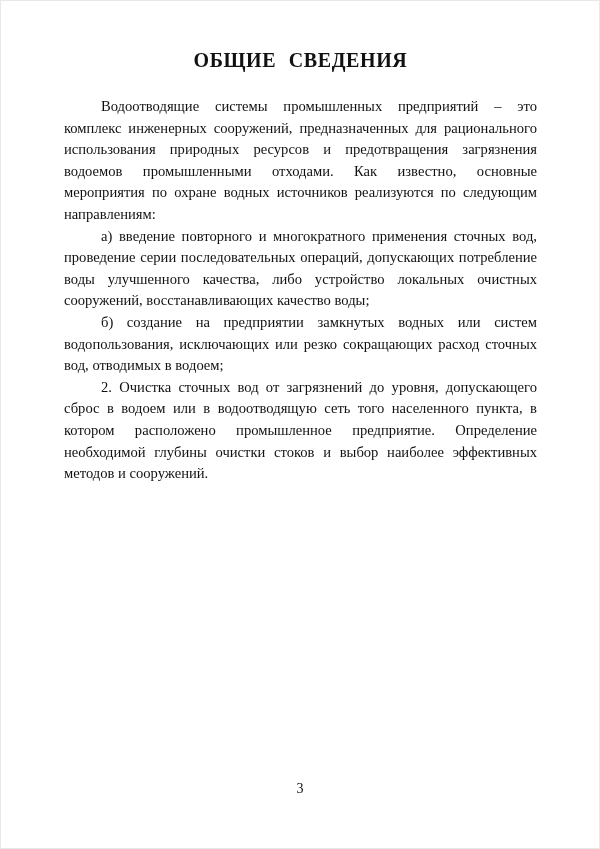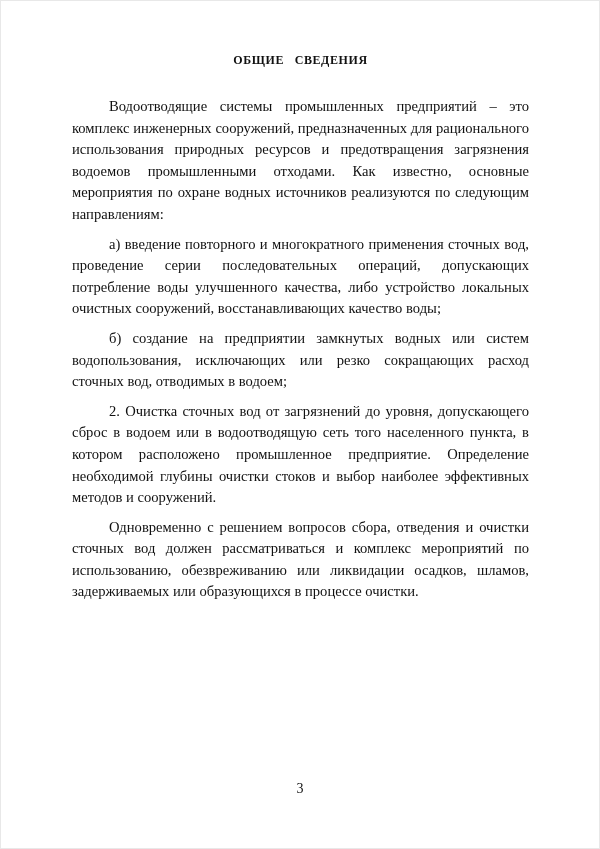--- a/index.html
+++ b/index.html
@@ -17,29 +17,29 @@
     box-shadow: inset 0 0 0 1px #e8e8e8;
     overflow: hidden;
     font-family: "Liberation Serif", serif;
     color: #111111;
   }
   .content {
     padding: 50px 63px 0 64px;
   }
   .doc-title {
     text-align: center;
-    font-size: 12px;
+    font-size: 20px;
     line-height: 20px;
     font-weight: bold;
     letter-spacing: 0.6px;
     word-spacing: 7px;
     margin: 0 0 26px 0;
   }
   .body-text p {
-    margin: 8px;
+    margin: 0;
     font-size: 14.6px;
     line-height: 21.6px;
     text-align: justify;
     text-indent: 37px;
   }
   .page-number {
     position: absolute;
     left: 0;
     right: 0;
     bottom: 52px;
@@ -53,17 +53,16 @@
 <body>
 
 <div class="page">
   <div class="content">
     <h1 class="doc-title">ОБЩИЕ СВЕДЕНИЯ</h1>
     <div class="body-text">
       <p>Водоотводящие системы промышленных предприятий – это комплекс инженерных сооружений, предназначенных для рационального использования природных ресурсов и предотвращения загрязнения водоемов промышленными отходами. Как известно, основные мероприятия по охране водных источников реализуются по следующим направлениям:</p>
       <p>а) введение повторного и многократного применения сточных вод, проведение серии последовательных операций, допускающих потребление воды улучшенного качества, либо устройство локальных очистных сооружений, восстанавливающих качество воды;</p>
       <p>б) создание на предприятии замкнутых водных или систем водопользования, исключающих или резко сокращающих расход сточных вод, отводимых в водоем;</p>
       <p>2. Очистка сточных вод от загрязнений до уровня, допускающего сброс в водоем или в водоотводящую сеть того населенного пункта, в котором расположено промышленное предприятие. Определение необходимой глубины очистки стоков и выбор наиболее эффективных методов и сооружений.</p>
-      <p>Одновременно с решением вопросов сбора, отведения и очистки сточных вод должен рассматриваться и комплекс мероприятий по использованию, обезвреживанию или ликвидации осадков, шламов, задерживаемых или образующихся в процессе очистки.</p>
     </div>
   </div>
   <div class="page-number">3</div>
 </div>
 
 </body></html>

